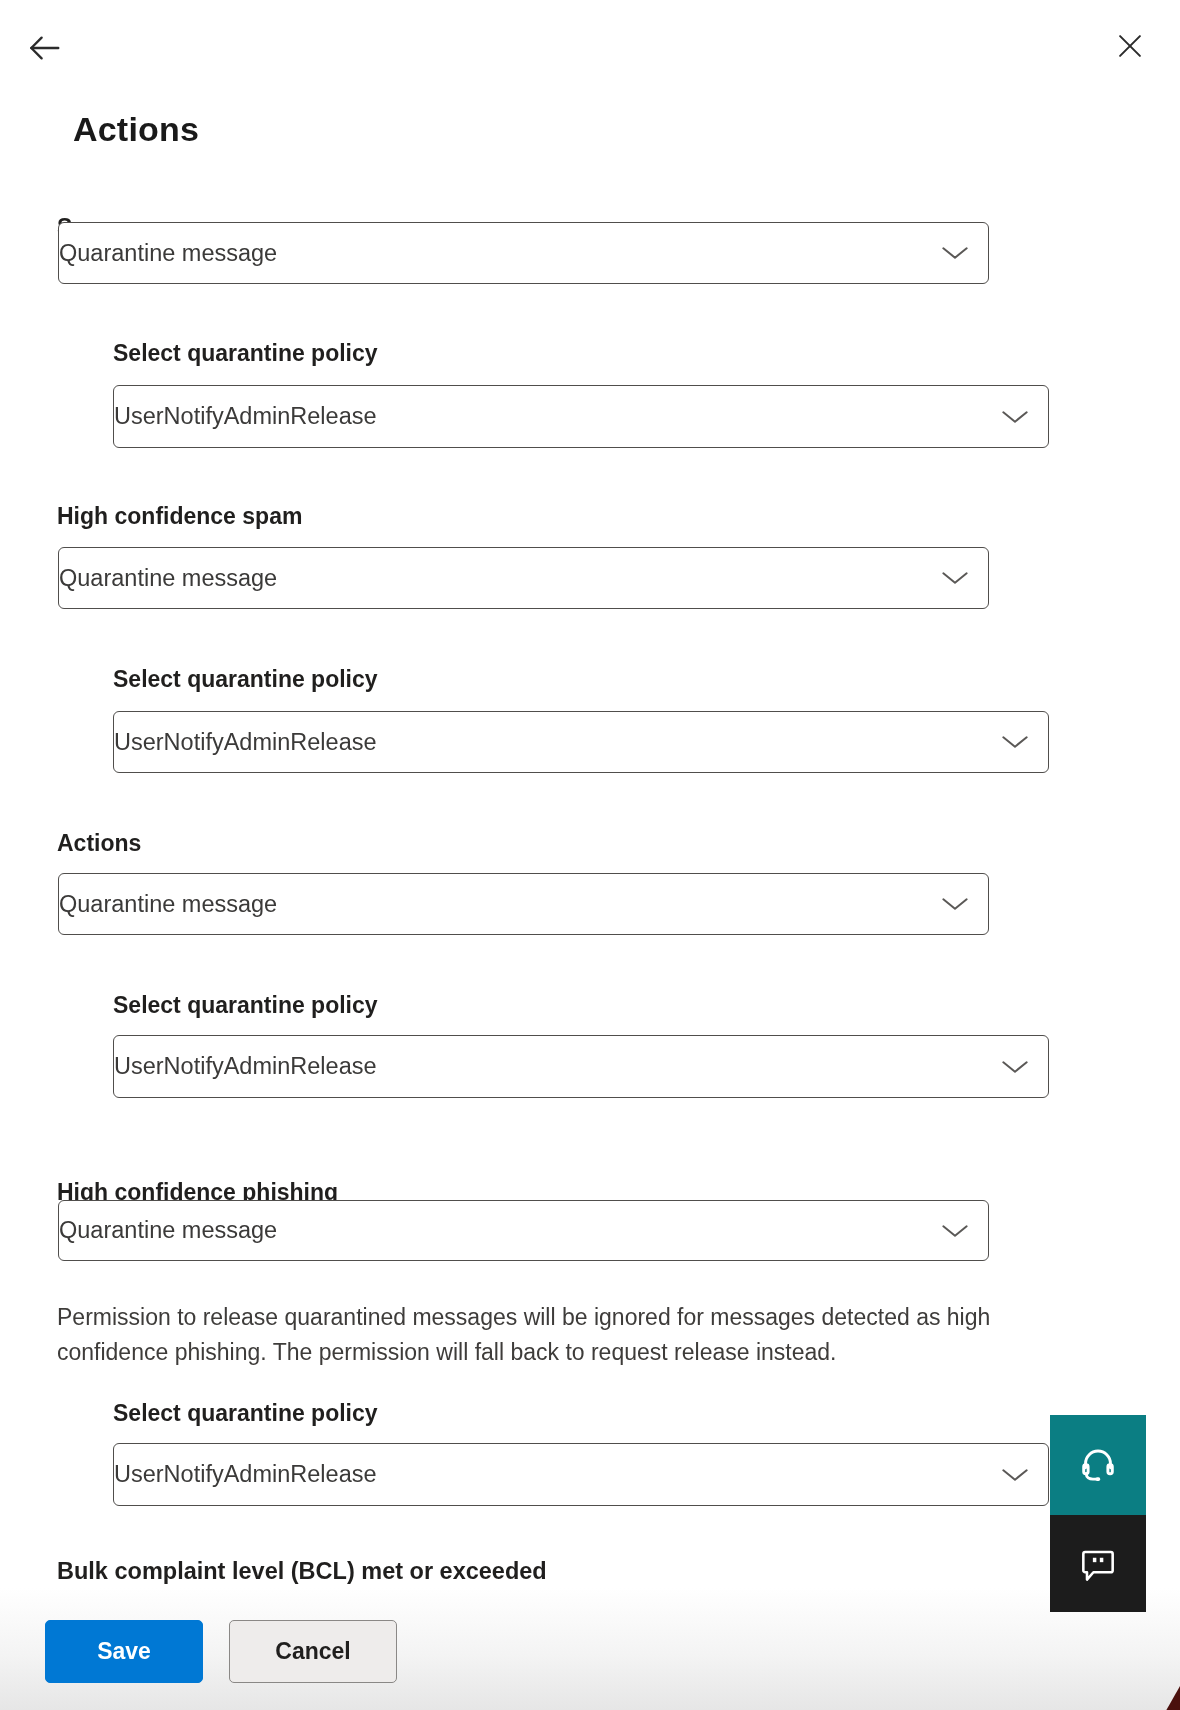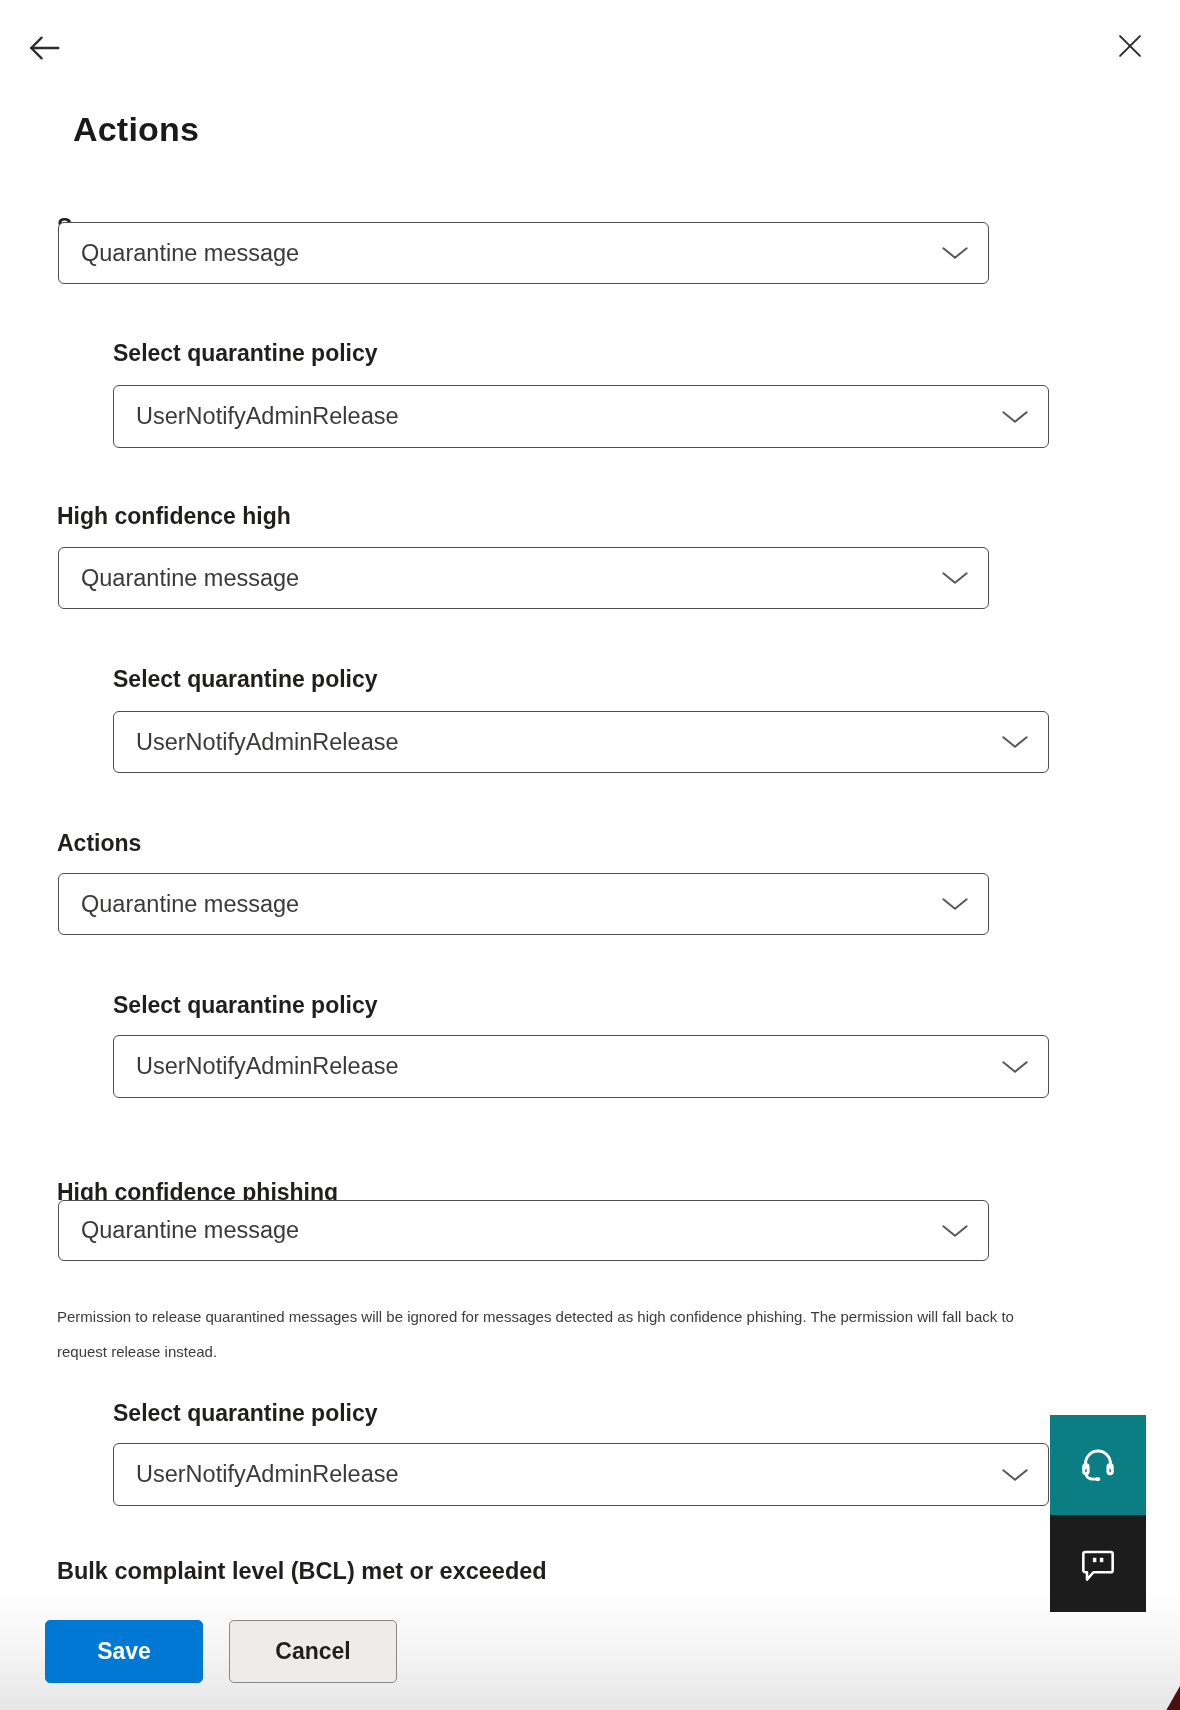--- a/index.html
+++ b/index.html
@@ -39,41 +39,40 @@
     white-space:nowrap;
   }
   .select-box{
     position:absolute;
     box-sizing:border-box;
     background:#ffffff;
     border:1.5px solid #504e4c;
     border-radius:6px;
     display:flex;
     align-items:center;
-    padding-left:22px;
     font-size:23.5px;
     font-weight:400;
     color:#3b3a39;
     cursor:pointer;
   }
   .select-box .chevron{
     position:absolute;
     right:18px;
     top:50%;
     transform:translateY(-50%);
     line-height:0;
   }
   .main-select{left:58px;width:931px;height:62px;}
   .sub-select{left:113px;width:936px;height:63px;}
   .note-text{
     position:absolute;
     left:57px;
     top:1300px;
     width:985px;
-    font-size:15px;
+    font-size:23px;
     line-height:34.5px;
     font-weight:400;
     color:#3e3c3a;
   }
   .clipped-label{
     position:absolute;
     left:57px;
     top:1558px;
     width:760px;
     height:32px;
@@ -185,21 +184,21 @@
   <div class="field-label" style="left:113px;top:340px;">Select quarantine policy</div>
   <div class="select-box sub-select" style="top:385px;">
     <span>UserNotifyAdminRelease</span>
     <span class="chevron">
       <svg width="30" height="14" viewBox="0 0 24 12" fill="none" stroke="#5a5856" stroke-width="1.7" stroke-linecap="round" stroke-linejoin="round">
           <path d="M2 2 L12 10 L22 2"></path>
         </svg>
     </span>
   </div>
 
-  <div class="field-label" style="left:57px;top:503px;">High confidence high</div>
+  <div class="field-label" style="left:57px;top:503px;">High confidence spam</div>
   <div class="select-box main-select" style="top:547px;">
     <span>Quarantine message</span>
     <span class="chevron">
       <svg width="30" height="14" viewBox="0 0 24 12" fill="none" stroke="#5a5856" stroke-width="1.7" stroke-linecap="round" stroke-linejoin="round">
           <path d="M2 2 L12 10 L22 2"></path>
         </svg>
     </span>
   </div>
 
   <div class="field-label" style="left:113px;top:666px;">Select quarantine policy</div>

